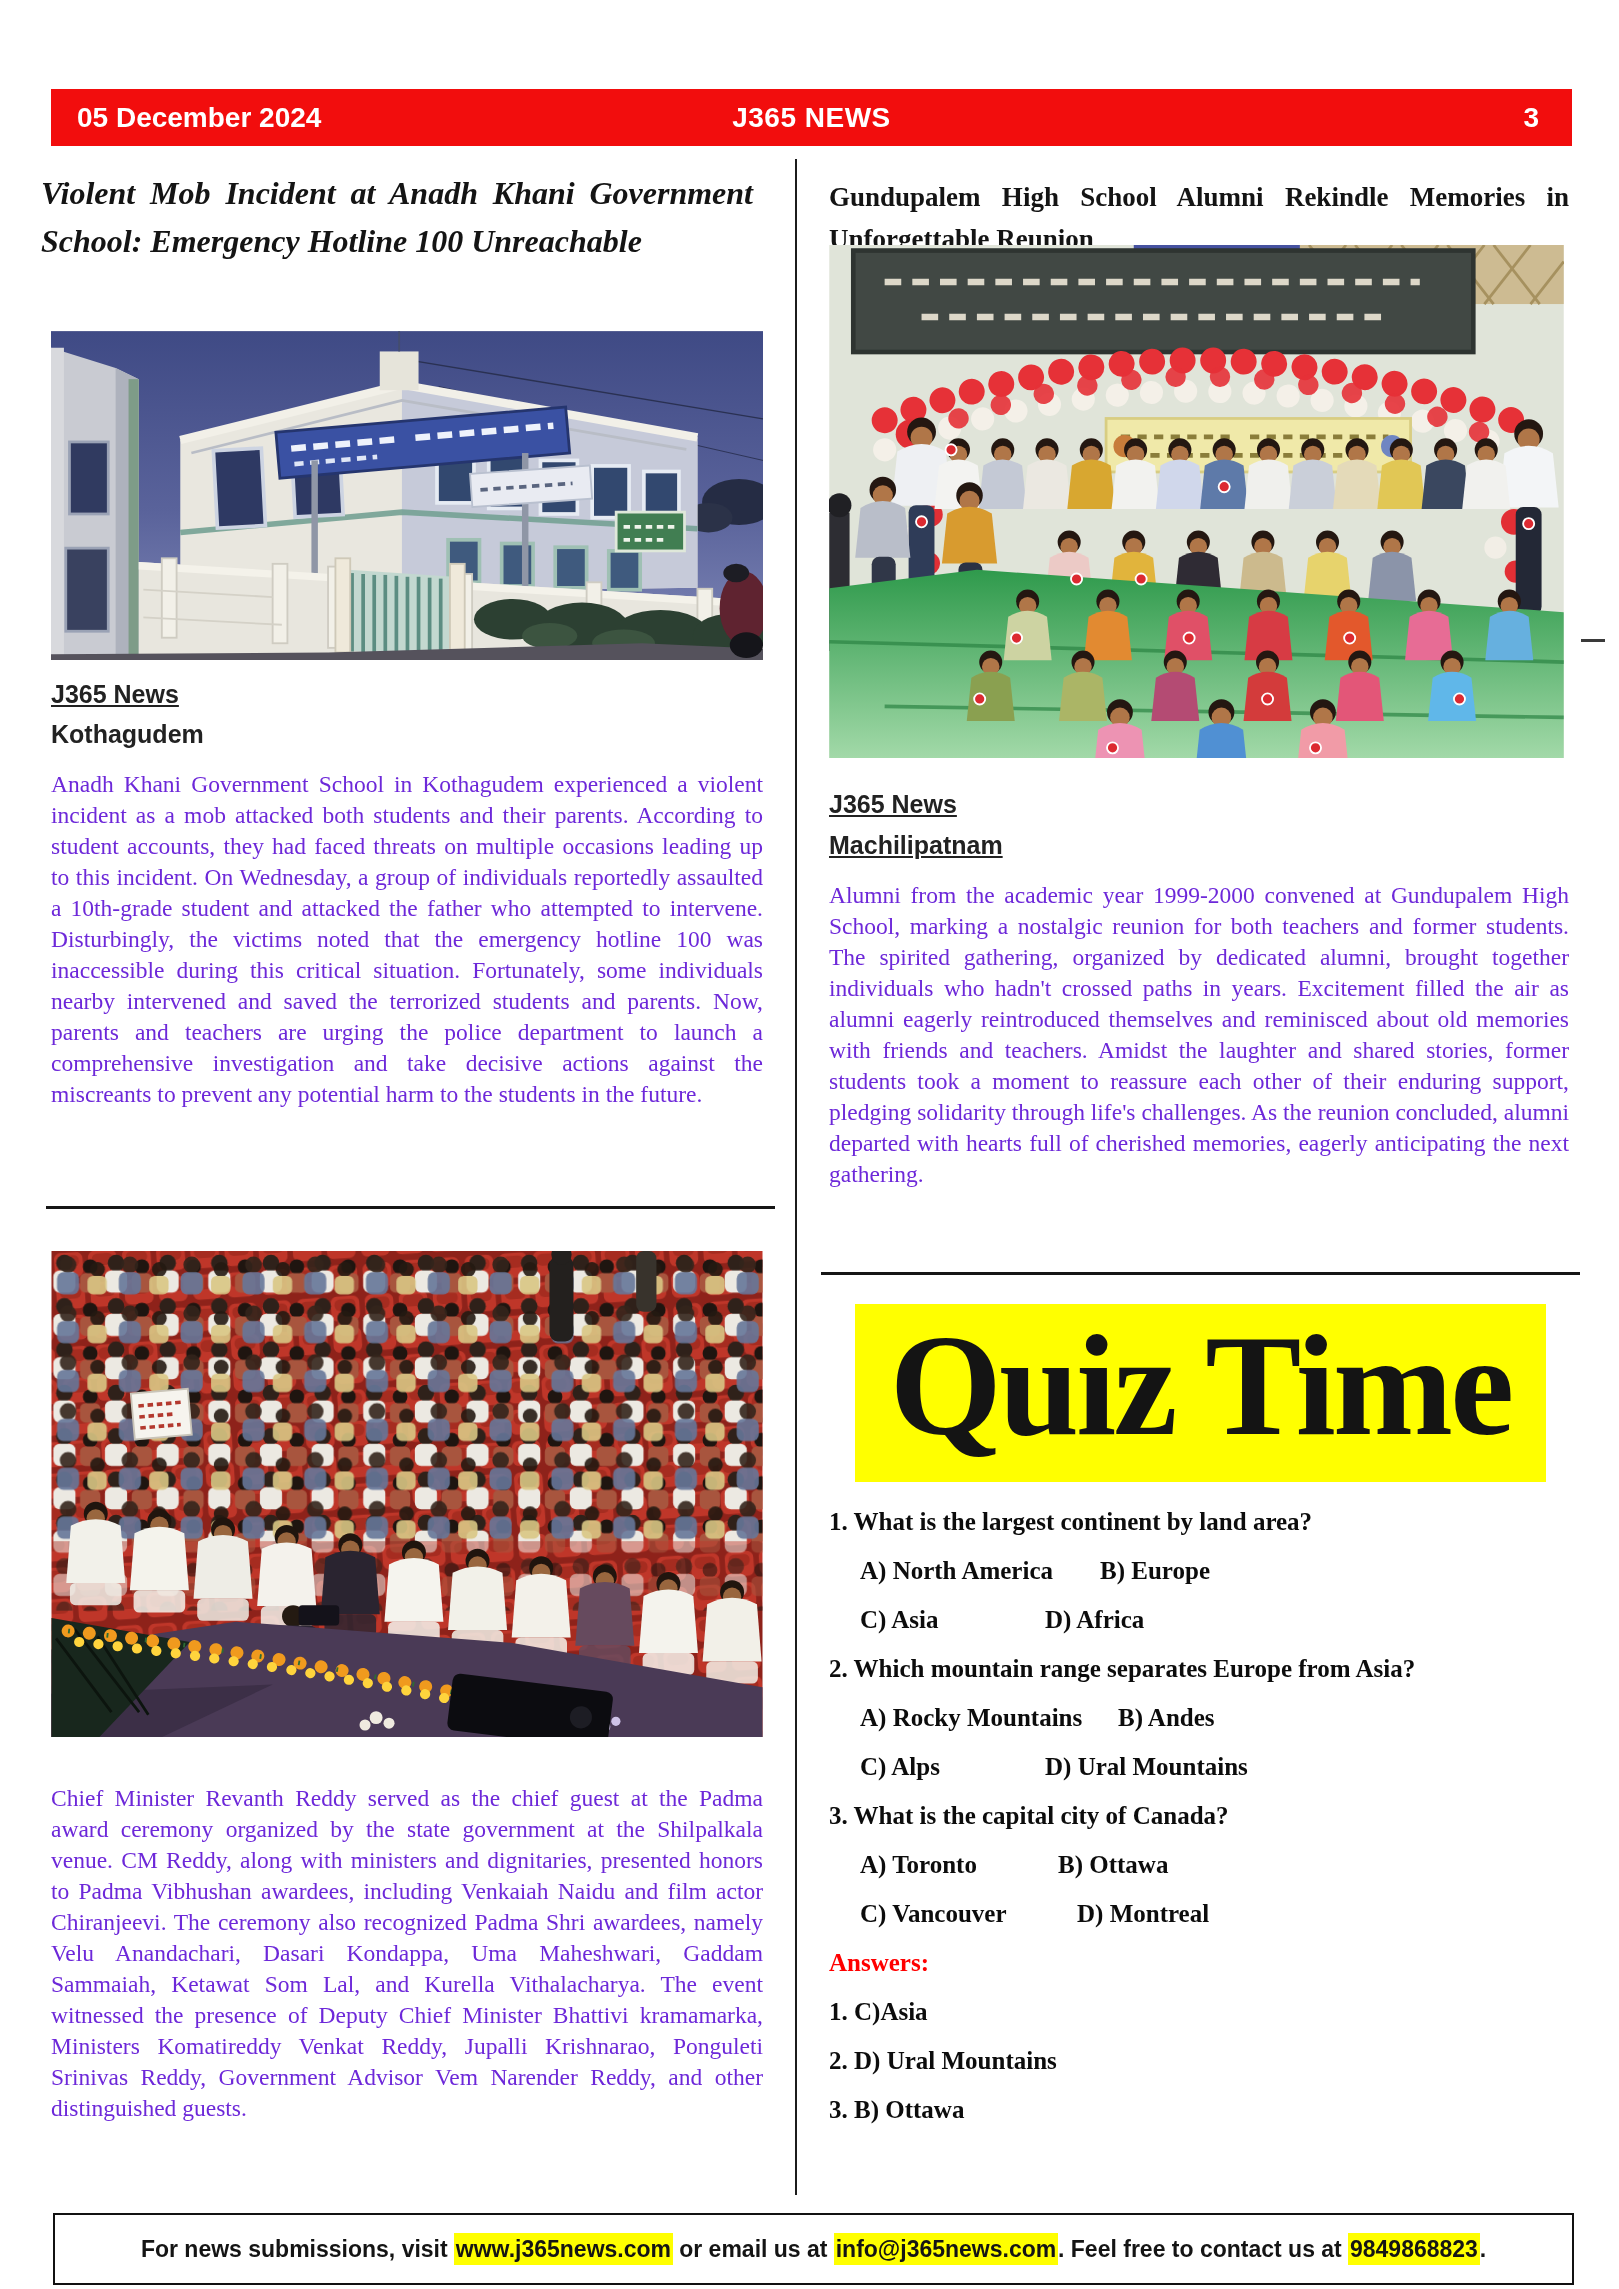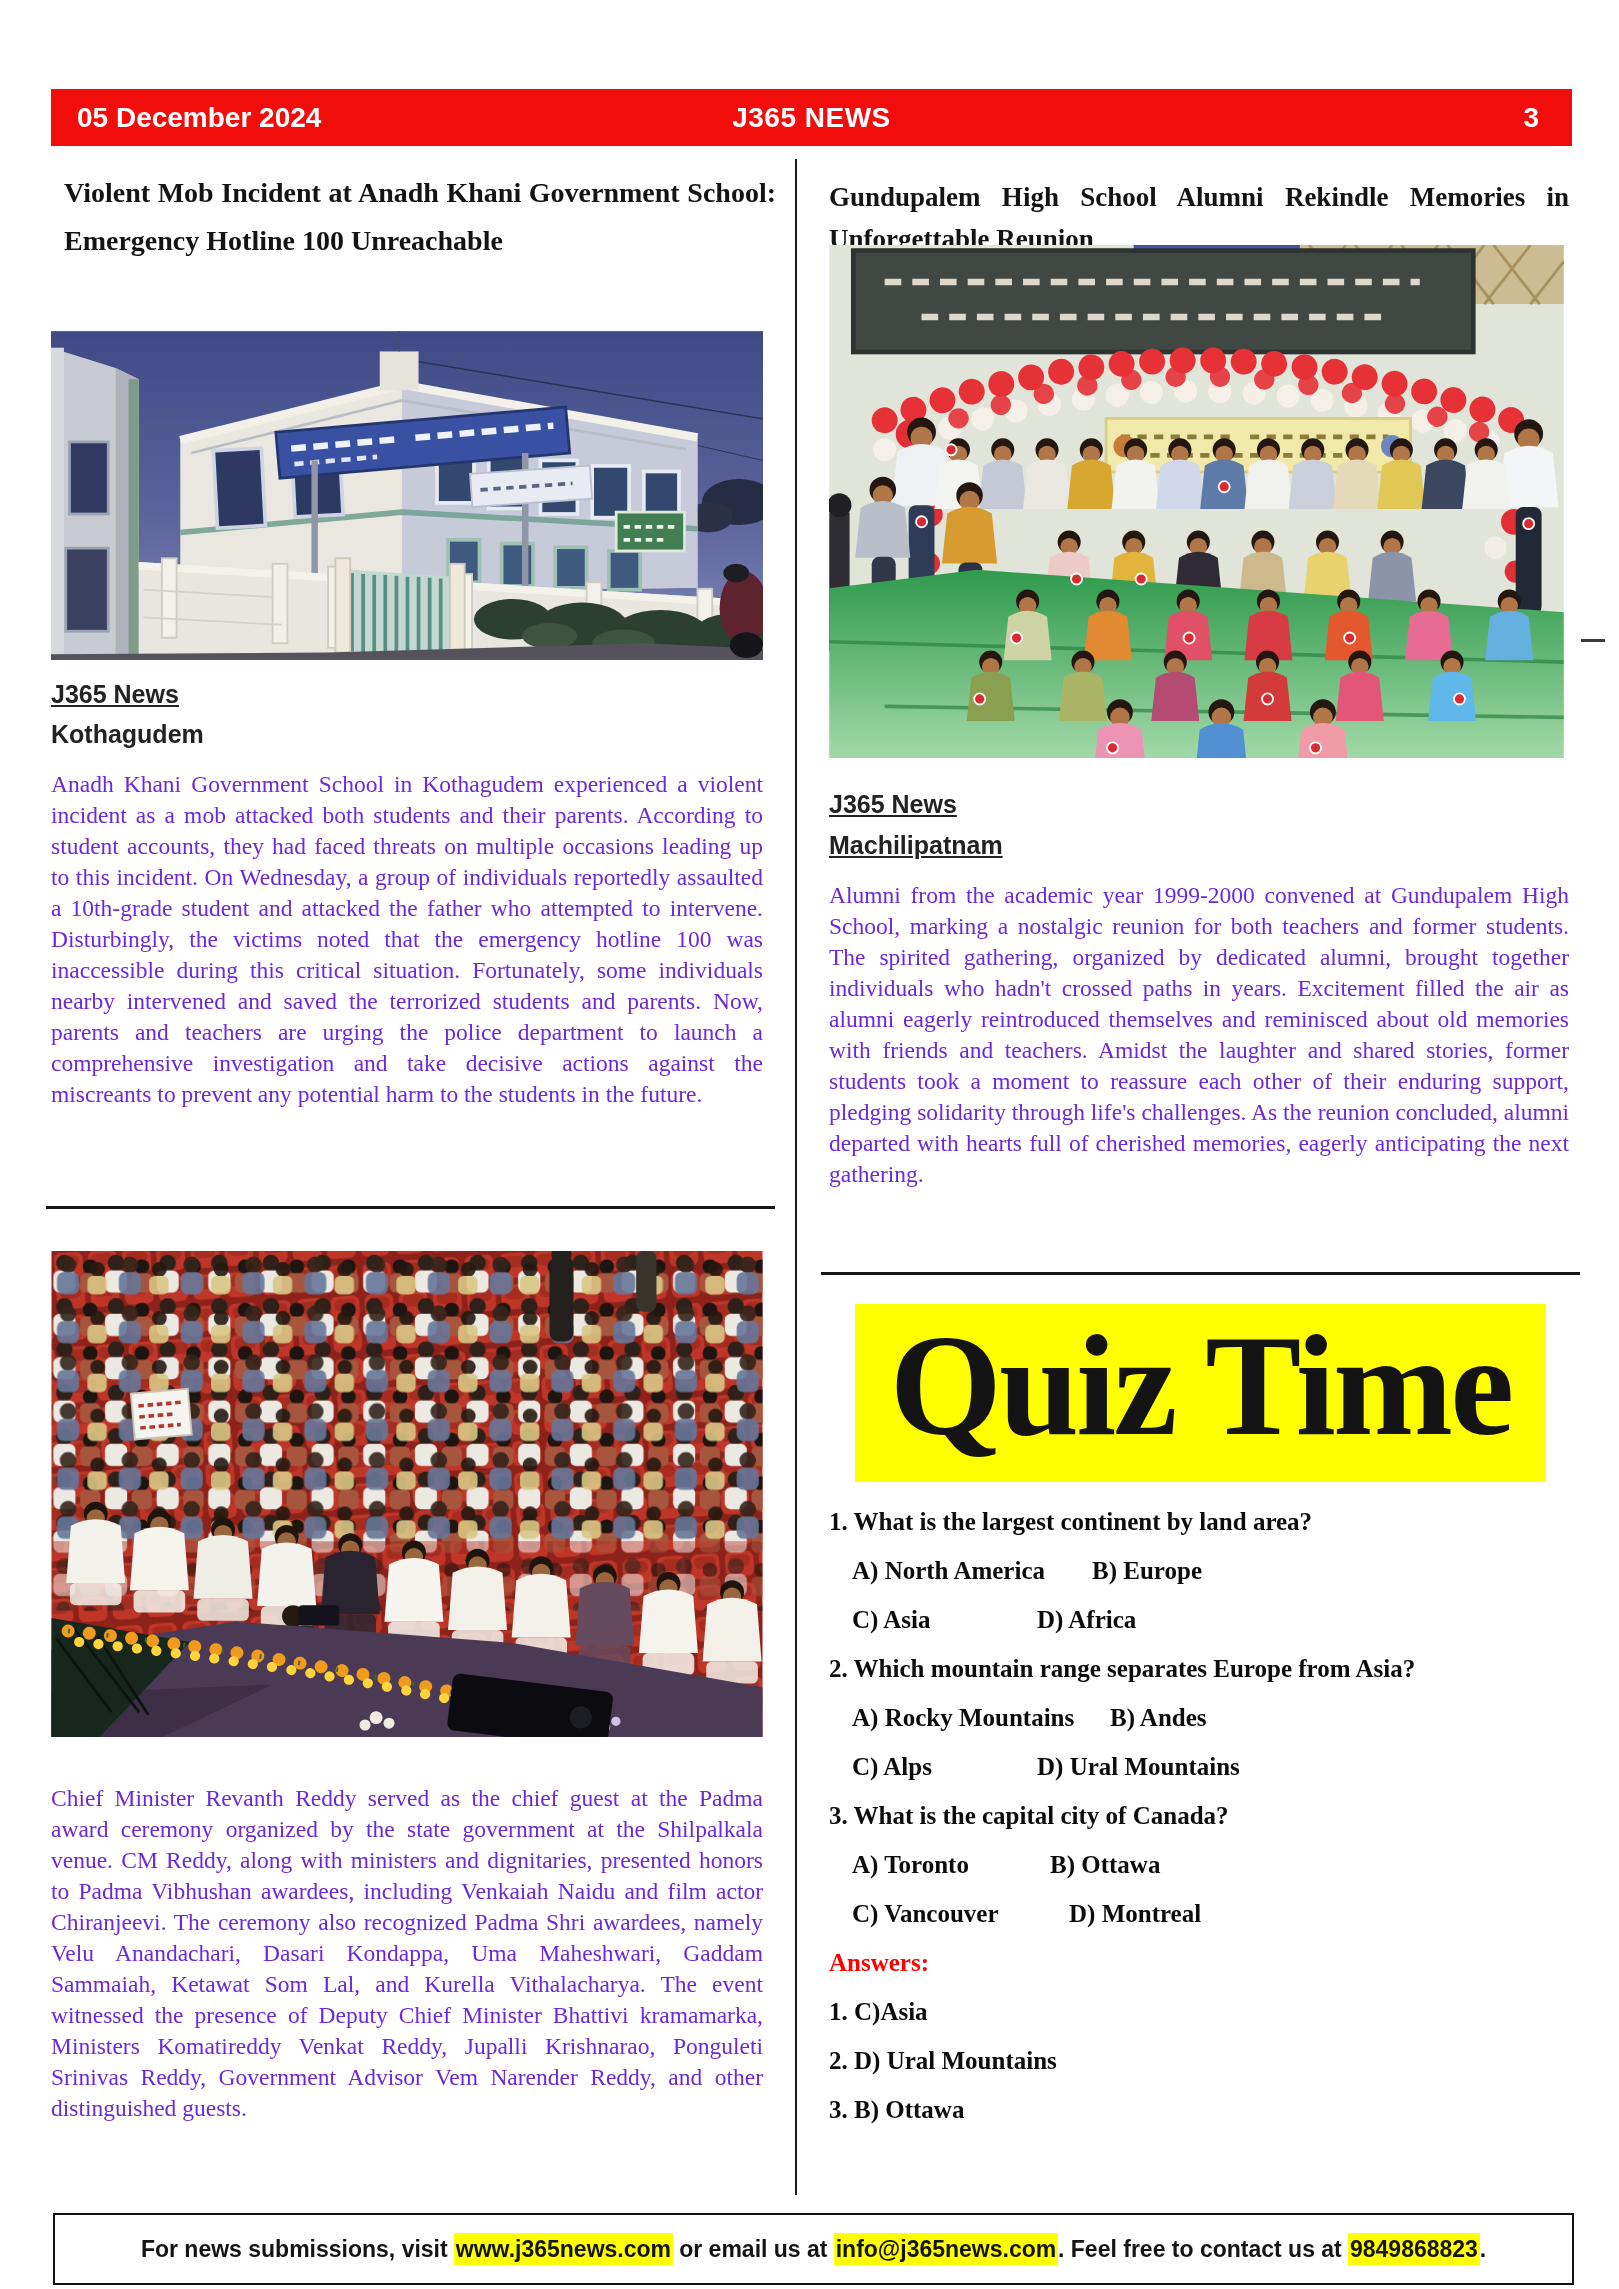--- a/index.html
+++ b/index.html
@@ -14,38 +14,38 @@
   .hdr .pg{position:absolute;right:33px;}
   .footer{position:absolute;left:53px;top:2213px;width:1517px;height:68px;border:2.8px solid #111;
           background:#fff;display:flex;align-items:center;justify-content:center;
           font-family:"Liberation Sans",sans-serif;font-weight:bold;font-size:23px;white-space:pre-wrap;}
   .footer .hl{background:#ffff00;padding:2.8px 1.8px;}
   
   .vdiv{position:absolute;left:795px;top:159px;width:1.8px;height:2036px;background:#1c1c1c;}
   .hline{position:absolute;height:2.8px;background:#161616;}
   .dash{position:absolute;left:1581px;top:639px;width:24px;height:2.8px;background:#3a3a3a;}
   
-  .headline-l{position:absolute;left:64px;top:169px;width:712px;font-size:28px;font-weight:bold;
-              line-height:48px;text-align:justify;}
+  .headline-l{position:absolute;left:41px;top:169px;width:712px;font-size:32px;font-weight:bold;
+              line-height:48px;text-align:justify;font-style:italic;}
   .headline-r{position:absolute;left:829px;top:176px;width:740px;font-size:27px;font-weight:bold;
               line-height:42px;text-align:justify;}
   .byline{position:absolute;font-family:"Liberation Sans",sans-serif;font-weight:bold;
           font-size:25px;color:#222;}
   .u{text-decoration:underline;}
   .body-text{position:absolute;font-size:23.5px;line-height:31px;text-align:justify;color:#6d28d9;}
   .photo{position:absolute;display:block;}
   
   .quiz-box{position:absolute;left:855px;top:1304px;width:691px;height:178px;background:#ffff00;
             display:flex;align-items:center;justify-content:center;overflow:hidden;}
   .quiz-box span{font-size:144px;font-weight:bold;letter-spacing:-2.8px;line-height:178px;
                  transform:translateY(-7.4px);}
   .quiz-rows{position:absolute;left:829px;top:1497px;width:748px;font-weight:bold;font-size:25px;color:#0c0c0c;}
   .qrow{height:49px;display:flex;align-items:center;}
   .qrow.opt{padding-left:23px;}
-  .opt .c1{display:inline-block;}
+  .opt .c1{display:inline-block;margin-left:8px;}
   .red{color:#ff0000;}
 </style>
 </head>
 <body>
 
 <div class="page">
 
   <div class="hdr">
     <span class="date">05 December 2024</span>
     <span class="title">J365 NEWS</span>

